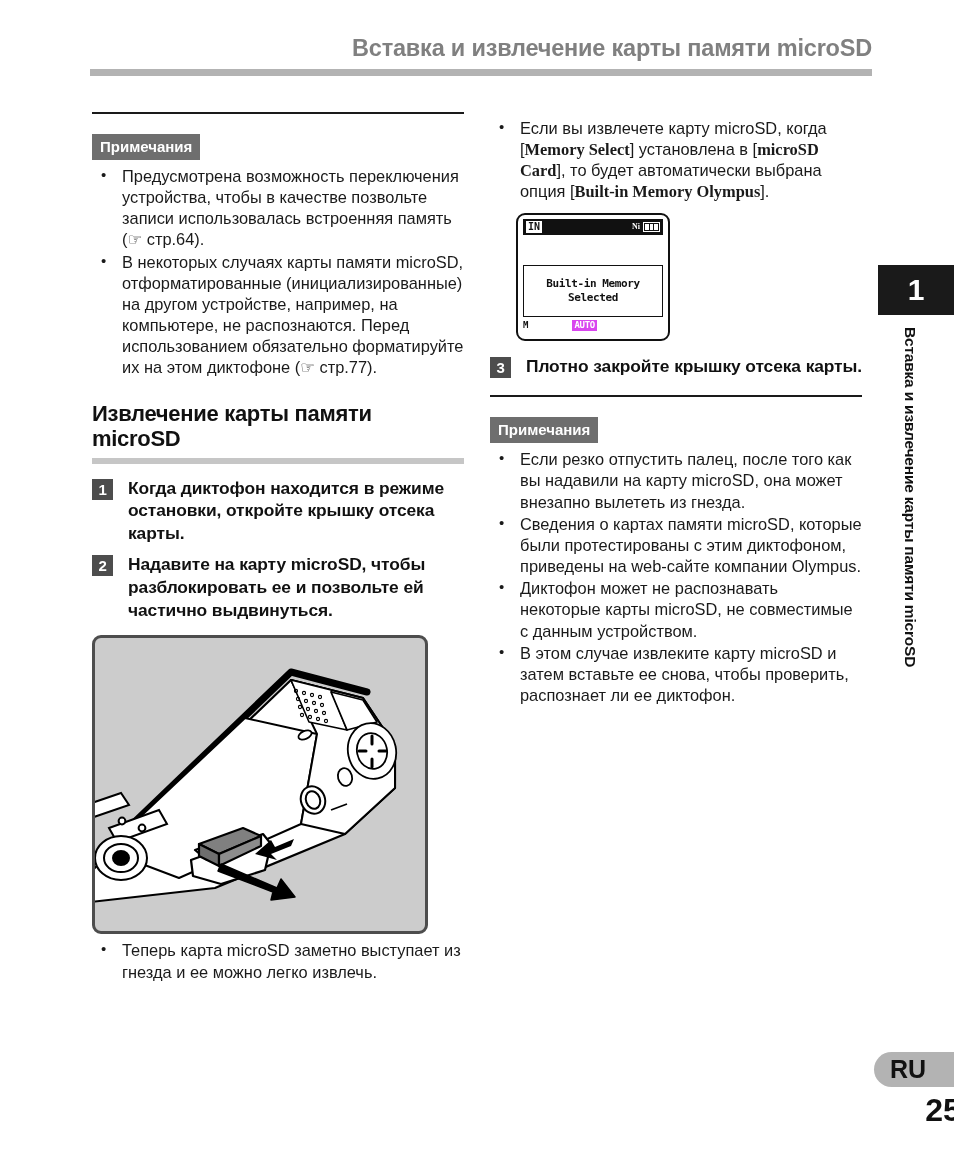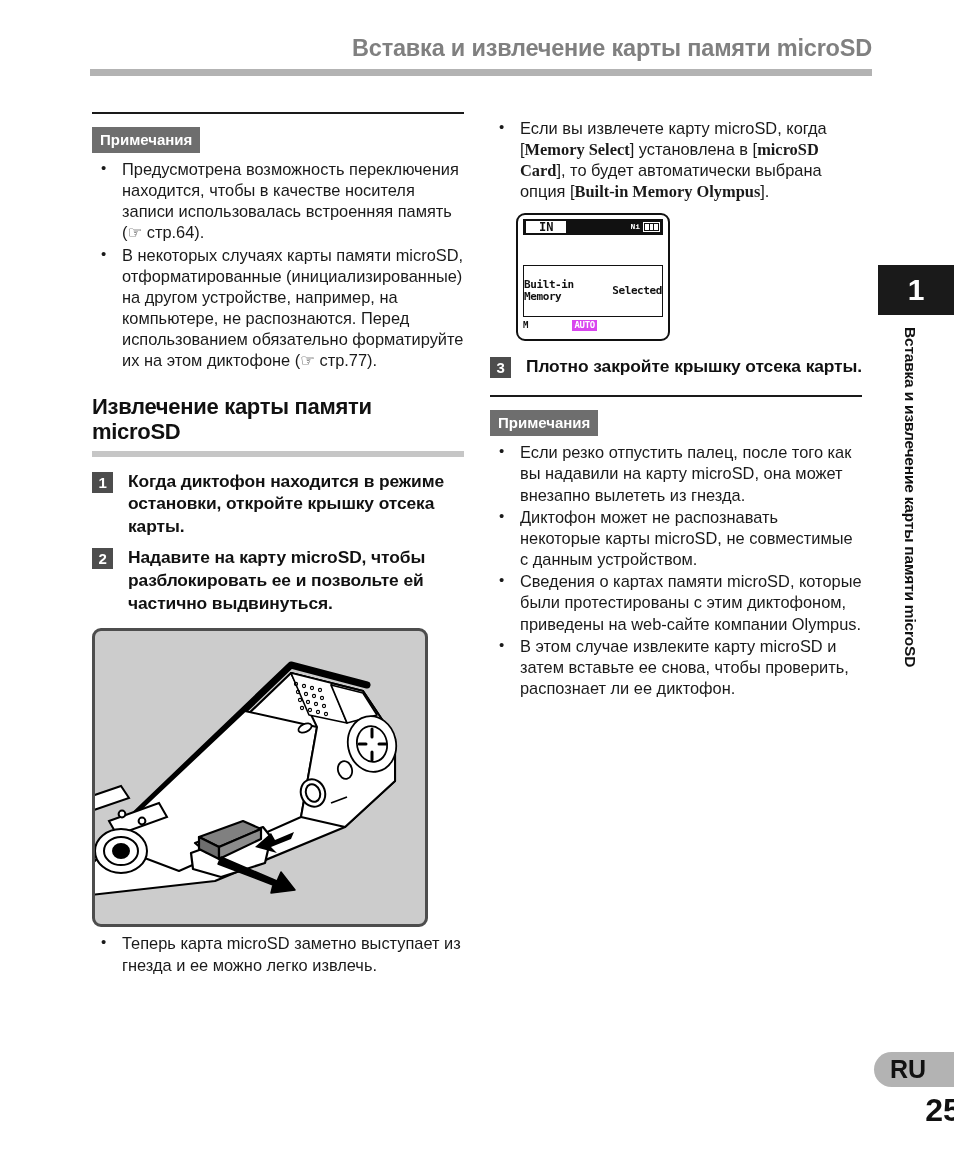--- a/index.html
+++ b/index.html
@@ -53,21 +53,21 @@
     width: 372px;
   }
   .notes-badge {
     display: inline-block;
     background: #6e6e6e;
     color: #ffffff;
     font-weight: bold;
     font-size: 15px;
     line-height: 1;
     padding: 5px 8px 6px 8px;
-    margin-top: 13px;
+    margin-top: 20px;
   }
 
   ul.bullets {
     list-style: none;
     margin: 6px 0 0 0;
     padding: 0;
   }
   ul.bullets > li {
     position: relative;
     padding-left: 30px;
@@ -163,34 +163,34 @@
     display: flex;
     align-items: center;
     justify-content: space-between;
     padding: 0 3px;
     box-sizing: border-box;
   }
   .lcd-in {
     background: #ffffff;
     color: #111111;
     font-family: "DejaVu Sans Mono", monospace;
-    font-size: 12px;
+    font-size: 10px;
     font-weight: bold;
     line-height: 10px;
-    padding: 0 12px;
+    padding: 0 1px;
     border: 1px solid #ffffff;
   }
   .lcd-right {
     display: flex;
     align-items: center;
     gap: 3px;
   }
   .lcd-ni {
     color: #ffffff;
-    font-family: Liberation Mono, monospace;
+    font-family: Liberation Serif, serif;
     font-size: 8px;
     font-weight: bold;
     line-height: 9px;
   }
   .lcd-battery {
     width: 17px;
     height: 10px;
     border: 1.5px solid #ffffff;
     display: flex;
     align-items: center;
@@ -205,21 +205,21 @@
     background: #ffffff;
   }
   .lcd-msgbox {
     position: absolute;
     left: 5px;
     right: 5px;
     top: 50px;
     height: 50px;
     border: 1.5px solid #111111;
     display: flex;
-    flex-direction: row;
+    flex-direction: column;
     align-items: center;
     justify-content: center;
     gap: 2px;
   }
   .lcd-msgbox div {
     font-family: "DejaVu Sans Mono", monospace;
     font-size: 11px;
     font-weight: bold;
     color: #111111;
     line-height: 1.1;
@@ -330,21 +330,21 @@
   <div class="title">Вставка и извлечение карты памяти microSD</div>
   <div class="rule"></div>
 </div>
 
 <div class="col col-left">
 
   <div class="notes-top-rule"></div>
   <div class="notes-badge">Примечания</div>
 
   <ul class="bullets">
-    <li>Предусмотрена возможность переключения находится, чтобы в качестве носителя записи использовалась встроенняя память (☞ стр.64).</li>
+    <li>Предусмотрена возможность переключения устройства, чтобы в качестве позвольте записи использовалась встроенняя память (☞ стр.64).</li>
     <li>В некоторых случаях карты памяти microSD, отформатированные (инициализированные) на другом устройстве, например, на компьютере, не распознаются. Перед использованием обязательно форматируйте их на этом диктофоне (☞ стр.77).</li>
   </ul>
 
   <div class="section-heading">Извлечение карты памяти microSD</div>
   <div class="section-rule"></div>
 
   <div class="steps">
     <div class="step">
       <span class="num">1</span>
       <span>Когда диктофон находится в режиме остановки, откройте крышку отсека карты.</span>
@@ -491,22 +491,22 @@
       <span>Плотно закройте крышку отсека карты.</span>
     </div>
   </div>
 
   <div class="right-notes">
     <div class="notes-top-rule"></div>
     <div class="notes-badge">Примечания</div>
 
     <ul class="bullets">
       <li>Если резко отпустить палец, после того как вы надавили на карту microSD, она может внезапно вылететь из гнезда.</li>
+      <li>Сведения о картах памяти microSD, которые были протестированы с этим диктофоном, приведены на web-сайте компании Olympus.</li>
       <li>Диктофон может не распознавать некоторые карты microSD, не совместимые с данным устройством.</li>
-      <li>Сведения о картах памяти microSD, которые были протестированы с этим диктофоном, приведены на web-сайте компании Olympus.</li>
       <li>В этом случае извлеките карту microSD и затем вставьте ее снова, чтобы проверить, распознает ли ее диктофон.</li>
     </ul>
   </div>
 </div>
 
 <div class="chapter-tab">1</div>
 <div class="side-title">
   <span>Вставка и извлечение карты памяти microSD</span>
 </div>
 

